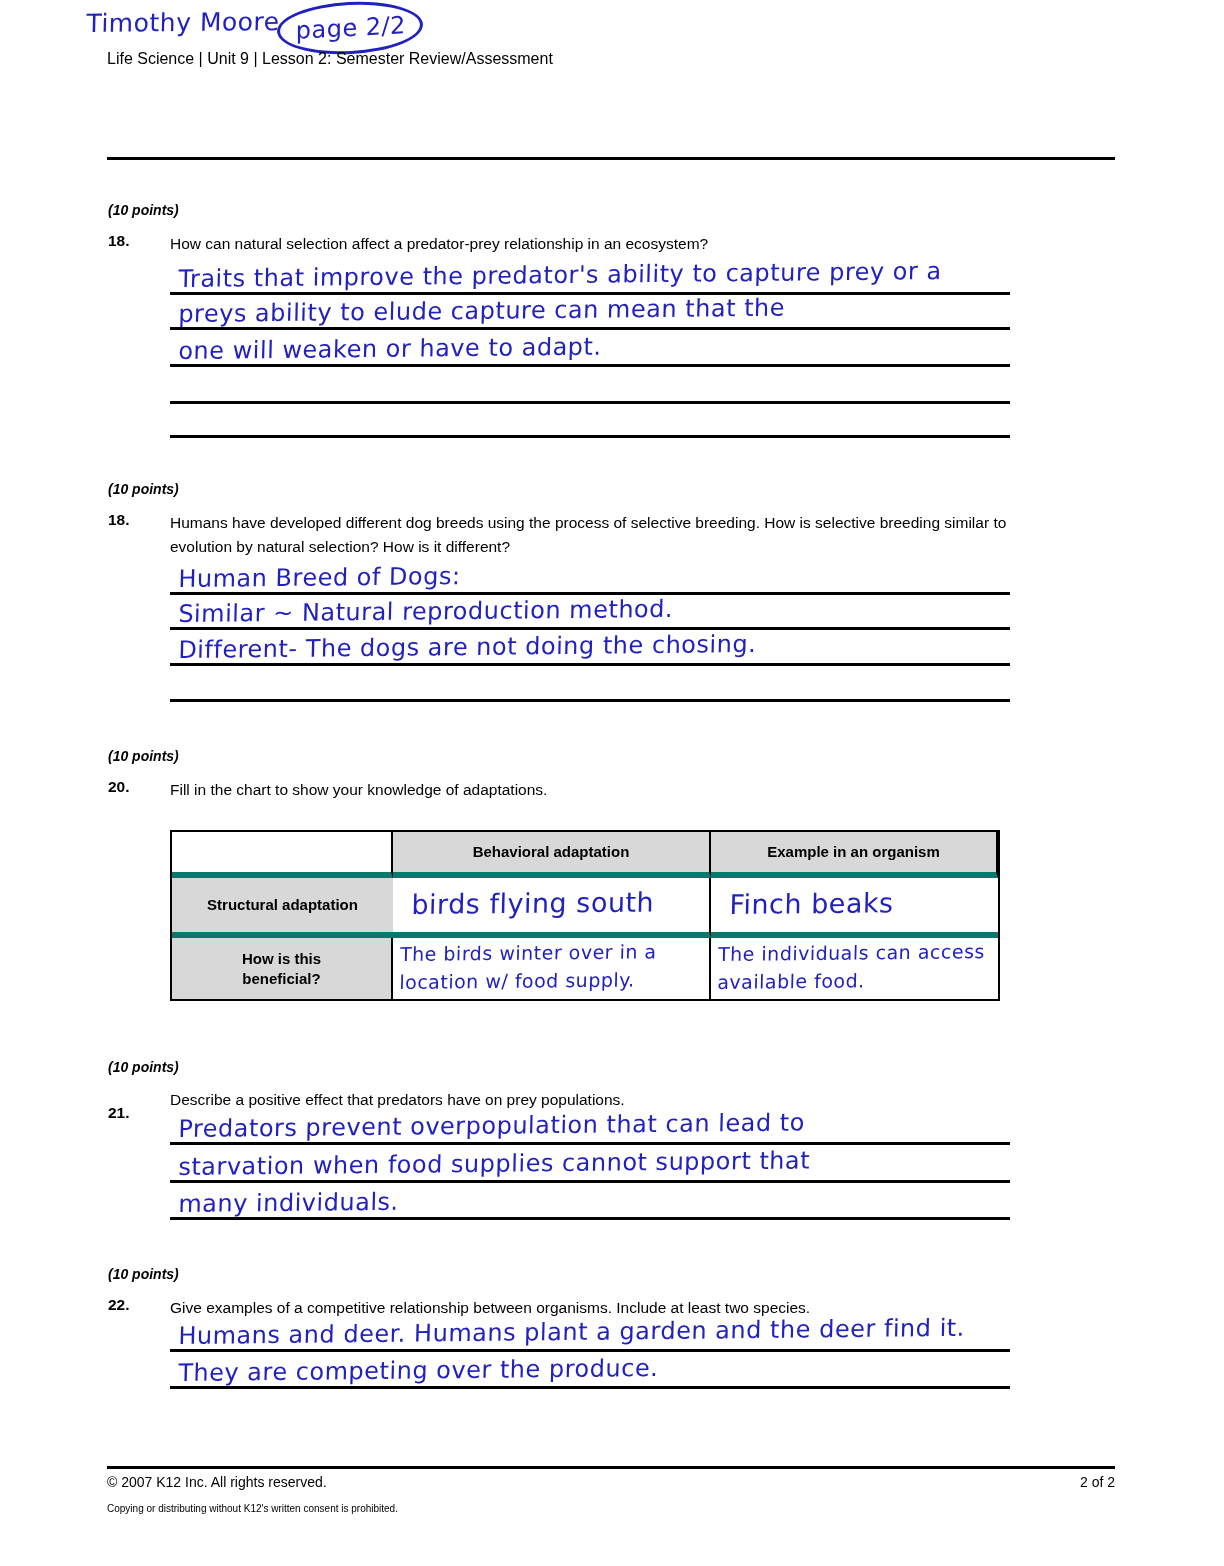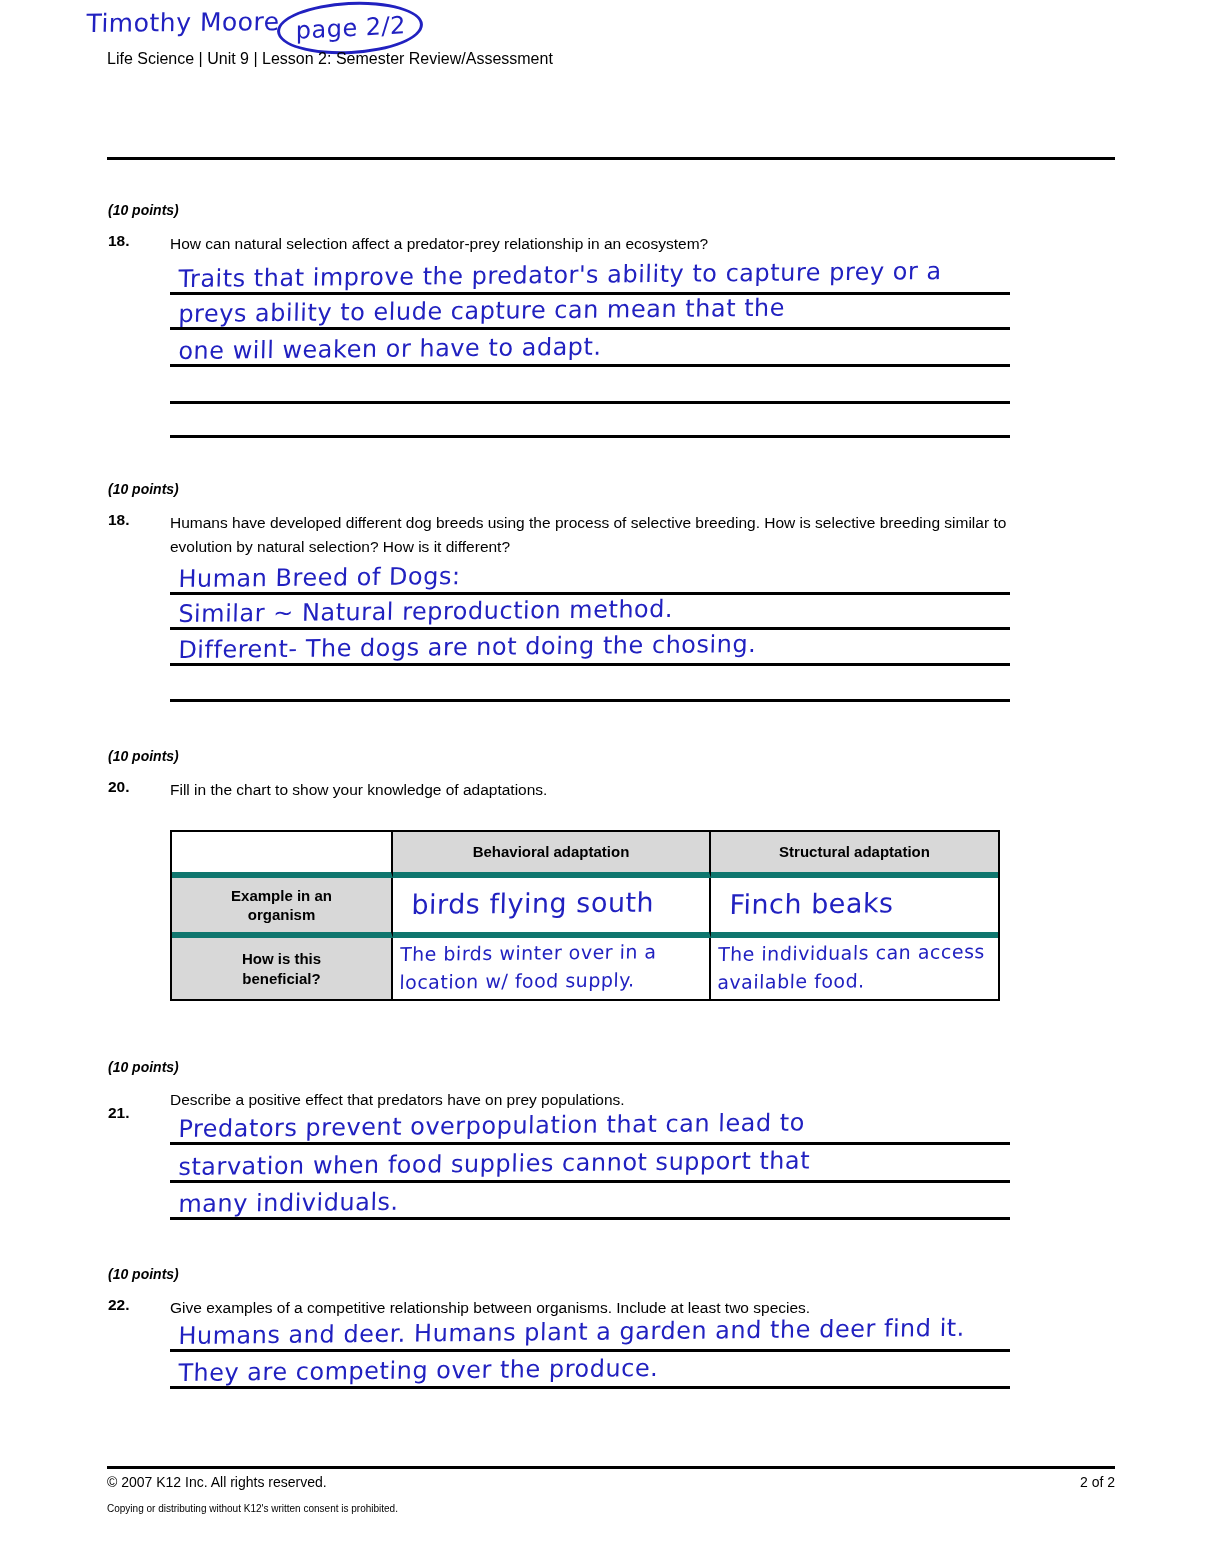--- a/index.html
+++ b/index.html
@@ -119,23 +119,23 @@
       <span class="hand"></span>
     </div>
 
   <div class="abs points" style="top:748px">(10 points)</div>
   <div class="abs qnum" style="top:778px">20.</div>
   <div class="abs qtext" style="top:778px">Fill in the chart to show your knowledge of adaptations.</div>
 
   <div class="abs tbl">
     <div class="td"></div>
     <div class="td grey label">Behavioral adaptation</div>
+    <div class="td grey label" style="padding:0 26px">Example in an organism</div>
+
     <div class="td grey label last-col">Structural adaptation</div>
-
-    <div class="td grey label" style="padding:0 26px">Example in an organism</div>
     <div class="td hw">
         <span class="hand hand-big">birds flying south</span>
       </div>
     <div class="td hw last-col">
         <span class="hand hand-big">Finch beaks</span>
       </div>
 
     <div class="td grey label last-row" style="padding:0 46px">How is this beneficial?</div>
     <div class="td last-row">
         <span class="hand hand-small">The birds winter over in a location w/ food supply.</span>

